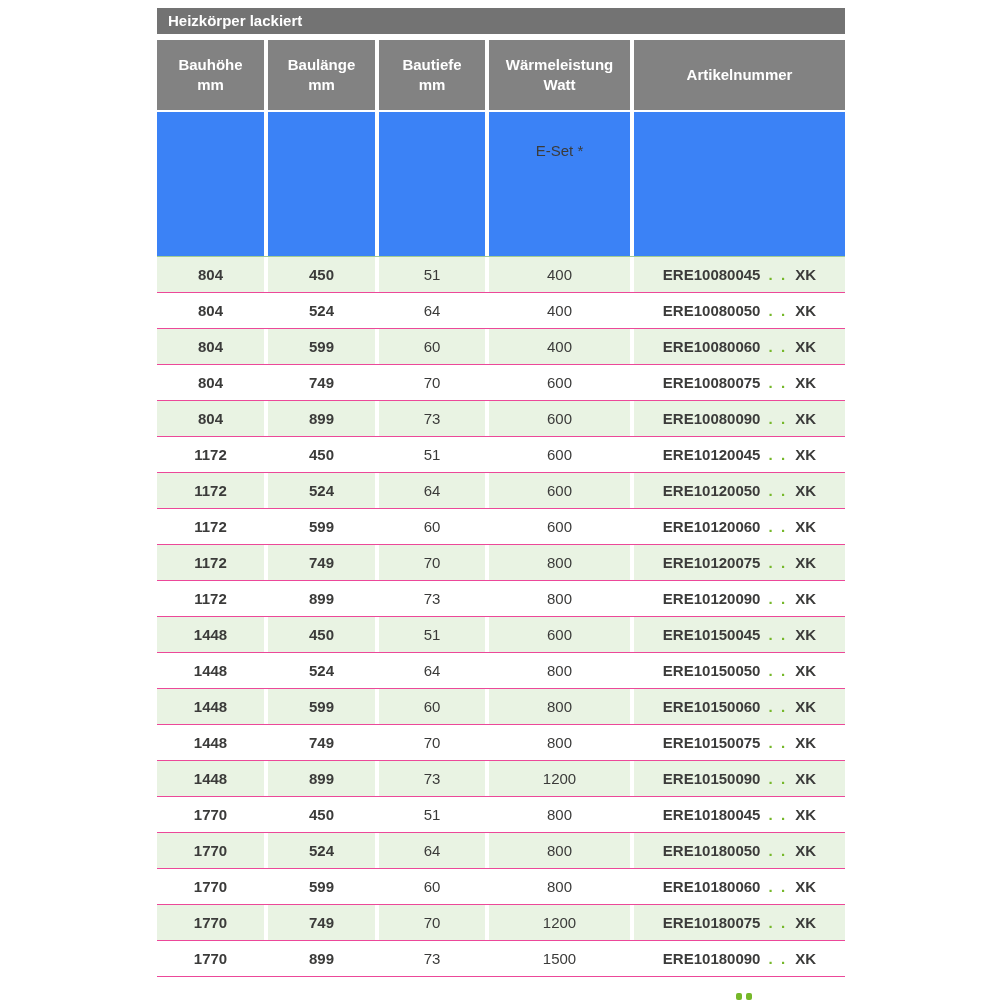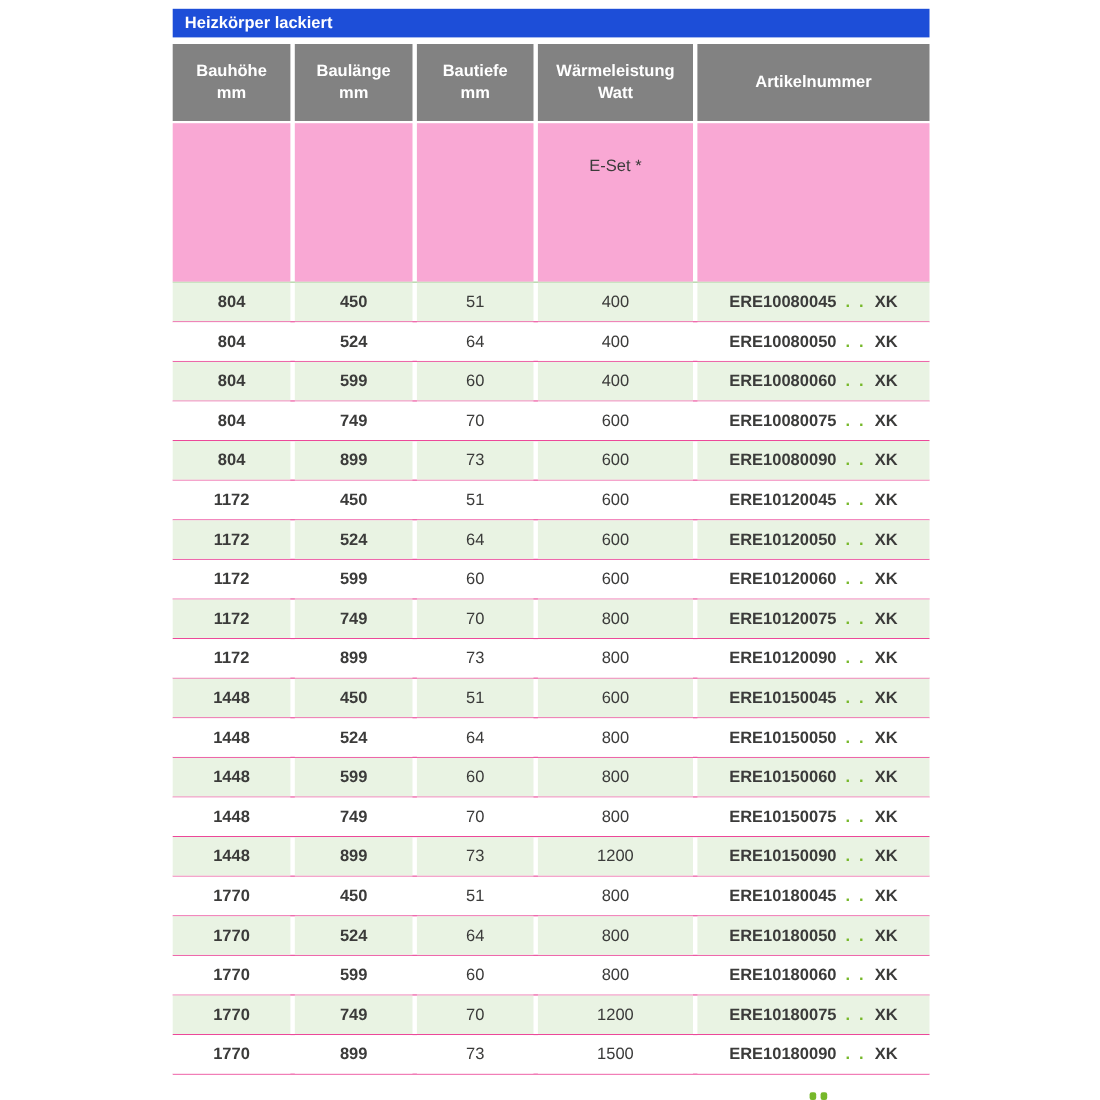--- a/index.html
+++ b/index.html
@@ -16,21 +16,21 @@
     background: #ffffff;
     overflow: hidden;
   }
   .table-wrap {
     position: absolute;
     left: 157px;
     top: 8px;
     width: 688px;
   }
   .title-bar {
-    background: #1d4ed8;
+    background: #737373;
     color: #ffffff;
     font-weight: bold;
     font-size: 15px;
     height: 26px;
     line-height: 26px;
     padding-left: 11px;
     box-sizing: border-box;
     margin-bottom: 6px;
   }
   .grid-row {
@@ -48,21 +48,21 @@
     display: flex;
     flex-direction: column;
     justify-content: center;
     align-items: center;
     text-align: center;
   }
   .subheader-row {
     margin-top: 2px;
   }
   .subheader-row .scell {
-    background: #f9a8d4;
+    background: #3b82f6;
     height: 144px;
     font-size: 15px;
     text-align: center;
     box-sizing: border-box;
     padding-top: 30px;
   }
   .rows {
     border-top: 1px solid #a3cc93;
   }
   .data-row {

